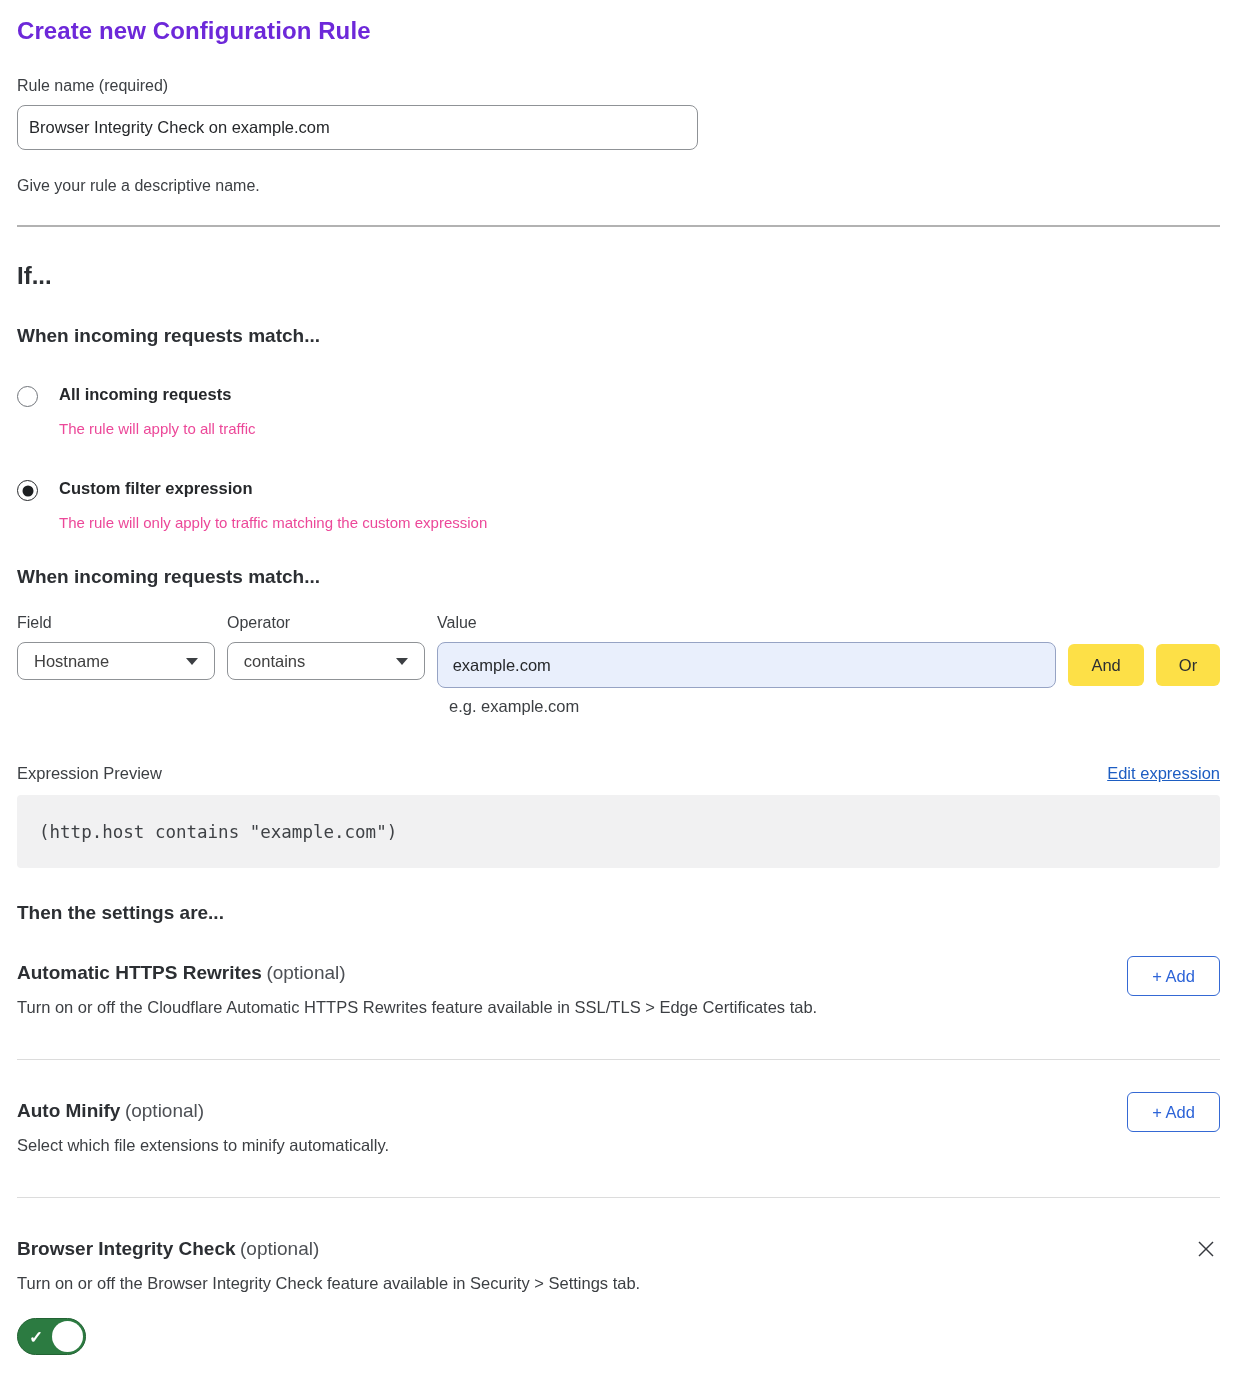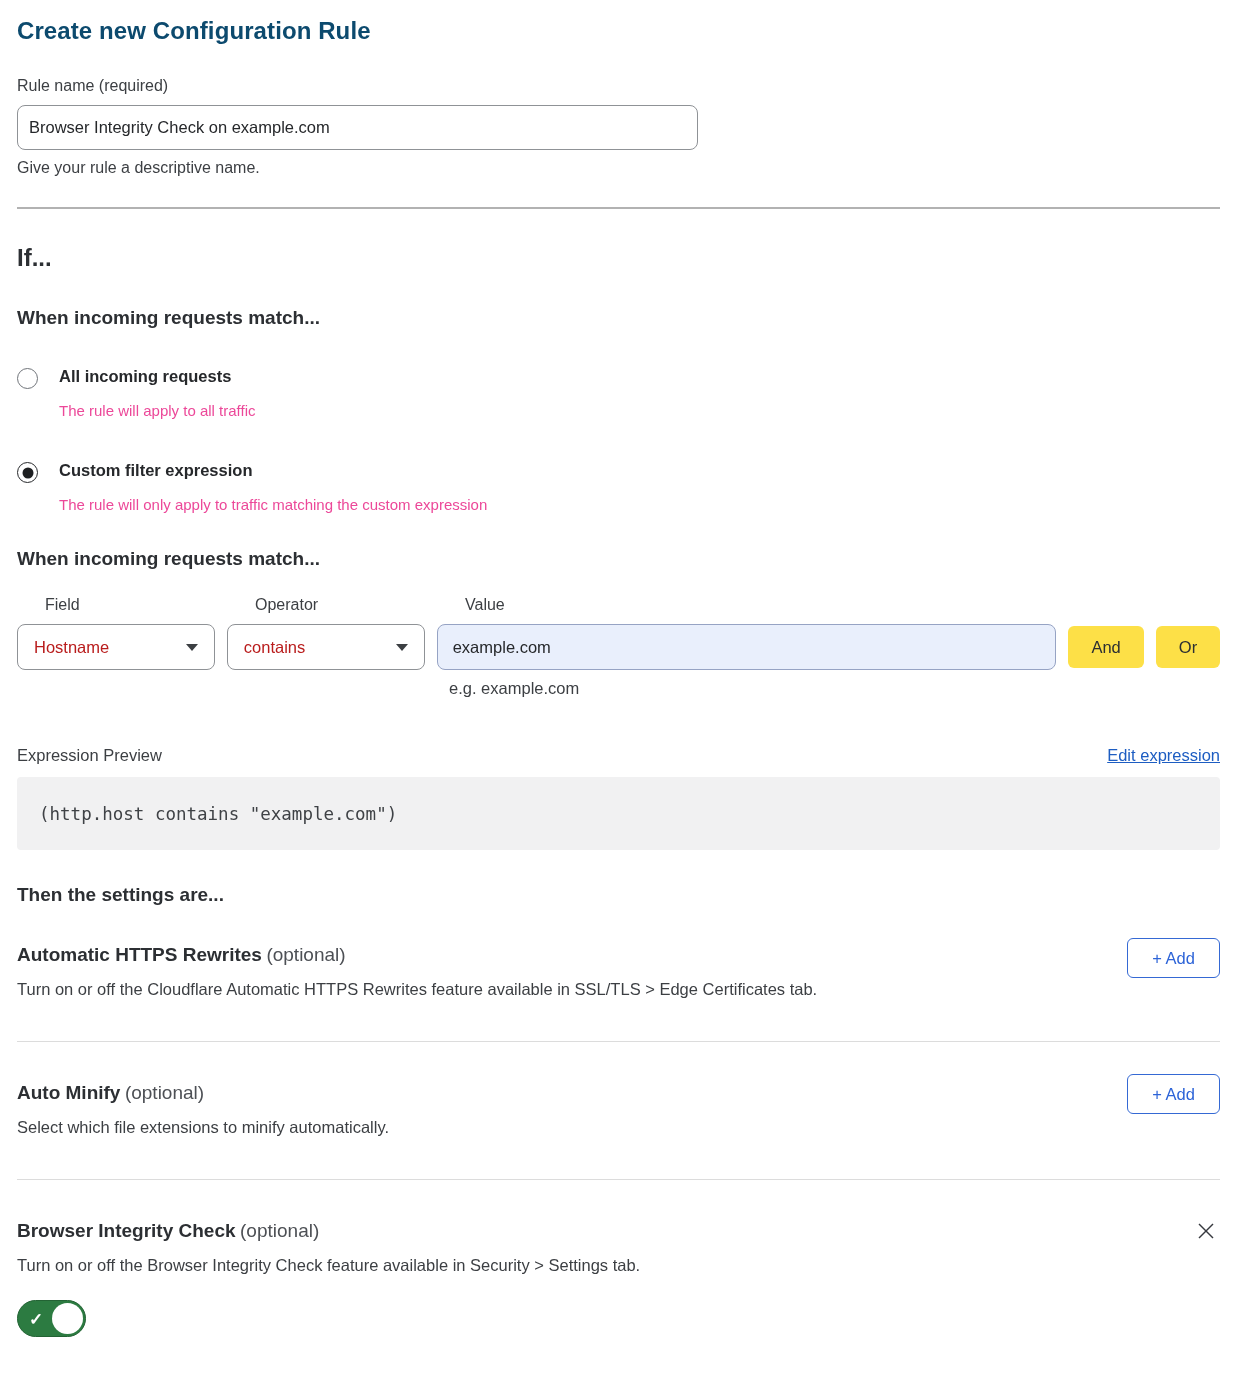--- a/index.html
+++ b/index.html
@@ -9,40 +9,40 @@
     font-family: "Liberation Sans", sans-serif;
     color: #36393f;
     position: relative;
     overflow: hidden;
   }
   .container { padding: 0 17px; }
 
   
   .page-title {
     margin: 0; padding-top: 17px;
-    font-size: 24px; font-weight: 700; color: #0c4a6e;
+    font-size: 24px; font-weight: 700; color: #6d28d9;
     letter-spacing: 0.1px;
   }
   .field-label {
     display: block;
     margin-top: 32px;
     font-size: 16px; color: #3c3f43;
   }
   .rule-name-input {
     display: block;
     margin-top: 10px;
     width: 681px; height: 45px;
     border: 1px solid #8f9296; border-radius: 8px;
     padding: 0 11px;
     font-family: "Liberation Sans", sans-serif;
     font-size: 16.5px; color: #26282b;
     outline: none; background: #fff;
   }
   .helper-text {
-    margin-top: 9px;
+    margin-top: 27px;
     font-size: 16px; color: #3c3f43;
   }
 
   .divider-strong {
     margin-top: 30px;
     border: none; border-top: 2px solid #b2b2b2;
   }
   .divider-light {
     border: none; border-top: 1px solid #dcdcdc;
     margin: 0;
@@ -80,32 +80,32 @@
   .radio-text { margin-left: 21px; }
   .radio-label { font-size: 16.5px; font-weight: 700; color: #26282b; }
   .radio-desc { margin-top: 16px; font-size: 15px; color: #ec4899; }
 
   
   .builder-labels {
     display: flex; gap: 12px;
     margin-top: 26px;
     font-size: 16px; color: #3c3f43;
   }
-  .builder-labels .col-field { width: 198px; margin-left: 28px; }
+  .builder-labels .col-field { width: 198px; }
   .builder-labels .col-operator { width: 198px; }
   .builder-labels .col-value { width: 620px; }
 
   .builder-row { display: flex; gap: 12px; margin-top: 10px; align-items: flex-start; }
   .select-box {
-    width: 198px; height: 46px;
+    width: 198px; height: 38px;
     border: 1px solid #8f9296; border-radius: 8px;
     background: #fff;
     display: flex; align-items: center; justify-content: space-between;
     padding: 0 16px;
-    font-size: 16.5px; color: #b91c1c;
+    font-size: 16.5px; color: #404040;
     cursor: pointer;
   }
   .select-caret {
     width: 0; height: 0;
     border-left: 6px solid transparent;
     border-right: 6px solid transparent;
     border-top: 7px solid #3c3f43;
   }
   .value-input {
     width: 620px; height: 46px;

